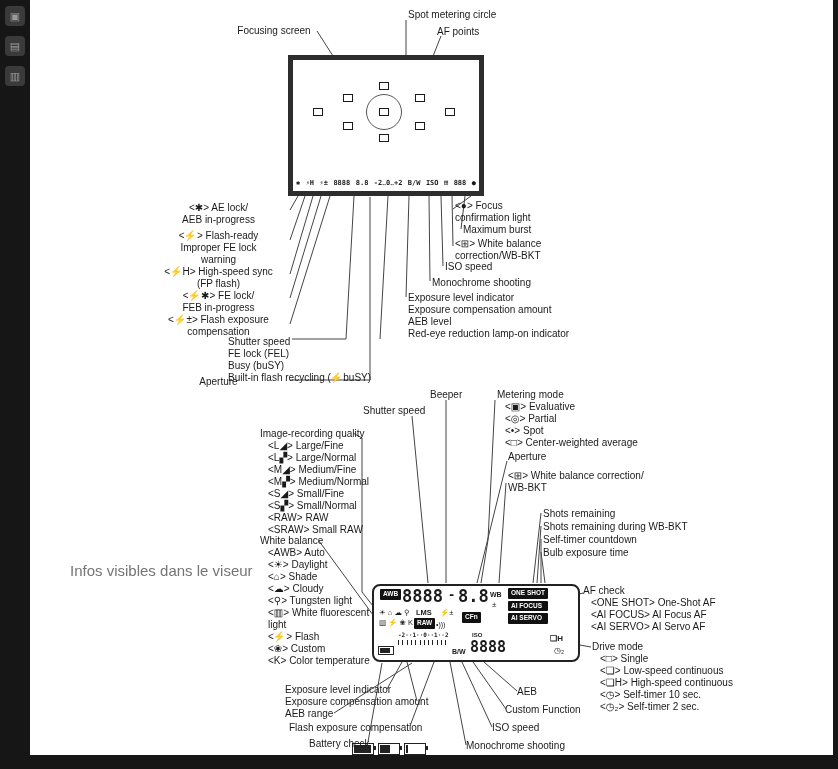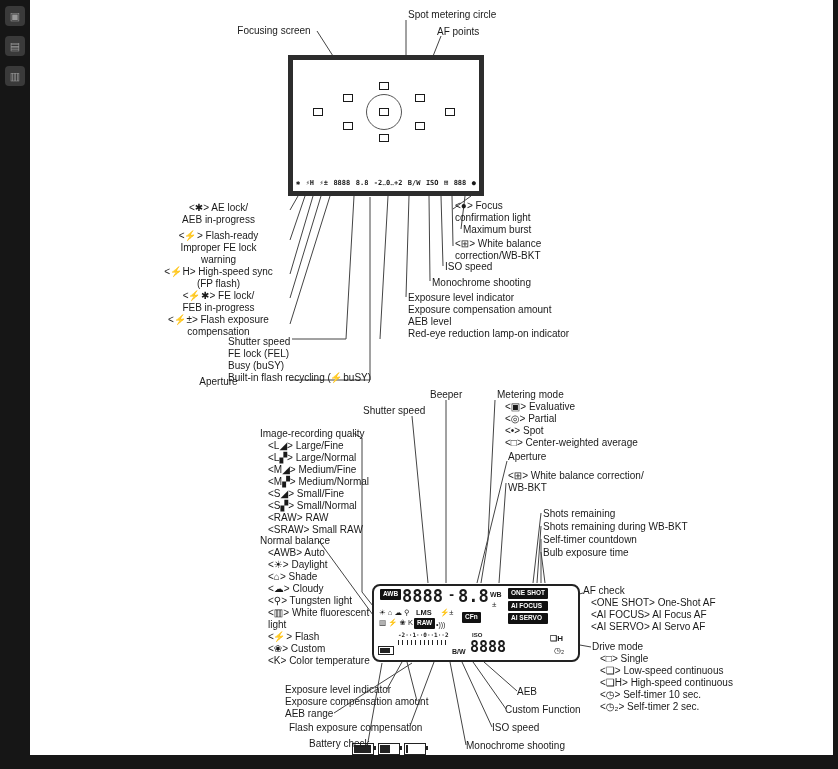--- a/index.html
+++ b/index.html
@@ -92,20 +92,21 @@
       <line x1="334" y1="713" x2="412" y2="663"></line>
       <line x1="410" y1="726" x2="434" y2="662"></line>
       <line x1="368" y1="742" x2="382" y2="663"></line>
       <line x1="517" y1="691" x2="484" y2="662"></line>
       <line x1="506" y1="709" x2="473" y2="662"></line>
       <line x1="492" y1="727" x2="462" y2="662"></line>
       <line x1="466" y1="745" x2="450" y2="662"></line>
     </g>
   </svg>
 
+  <div class="caption">Infos visibles dans le viseur</div>
 
   <div class="vf">
     <span class="af" style="left:86px;top:22px"></span>
     <span class="af" style="left:50px;top:34px"></span>
     <span class="af" style="left:122px;top:34px"></span>
     <span class="af" style="left:20px;top:48px"></span>
     <span class="af" style="left:86px;top:48px"></span>
     <span class="af" style="left:152px;top:48px"></span>
     <span class="af" style="left:50px;top:62px"></span>
     <span class="af" style="left:122px;top:62px"></span>
@@ -214,21 +215,21 @@
 &lt;S▞&gt; Small/Normal
 &lt;RAW&gt; RAW
 &lt;SRAW&gt; Small RAW</div>
   <div class="lbl" style="left:508px;top:451px">Aperture</div>
   <div class="lbl" style="left:508px;top:470px">&lt;⊞&gt; White balance correction/
 WB-BKT</div>
   <div class="lbl" style="left:543px;top:508px">Shots remaining</div>
   <div class="lbl" style="left:543px;top:521px">Shots remaining during WB-BKT</div>
   <div class="lbl" style="left:543px;top:534px">Self-timer countdown</div>
   <div class="lbl" style="left:543px;top:547px">Bulb exposure time</div>
-  <div class="lbl" style="left:260px;top:535px">Normal balance</div>
+  <div class="lbl" style="left:260px;top:535px">White balance</div>
   <div class="lbl" style="left:268px;top:547px">&lt;AWB&gt; Auto
 &lt;☀&gt; Daylight
 &lt;⌂&gt; Shade
 &lt;☁&gt; Cloudy
 &lt;⚲&gt; Tungsten light
 &lt;▥&gt; White fluorescent
 light
 &lt;⚡&gt; Flash
 &lt;❀&gt; Custom
 &lt;K&gt; Color temperature</div>

